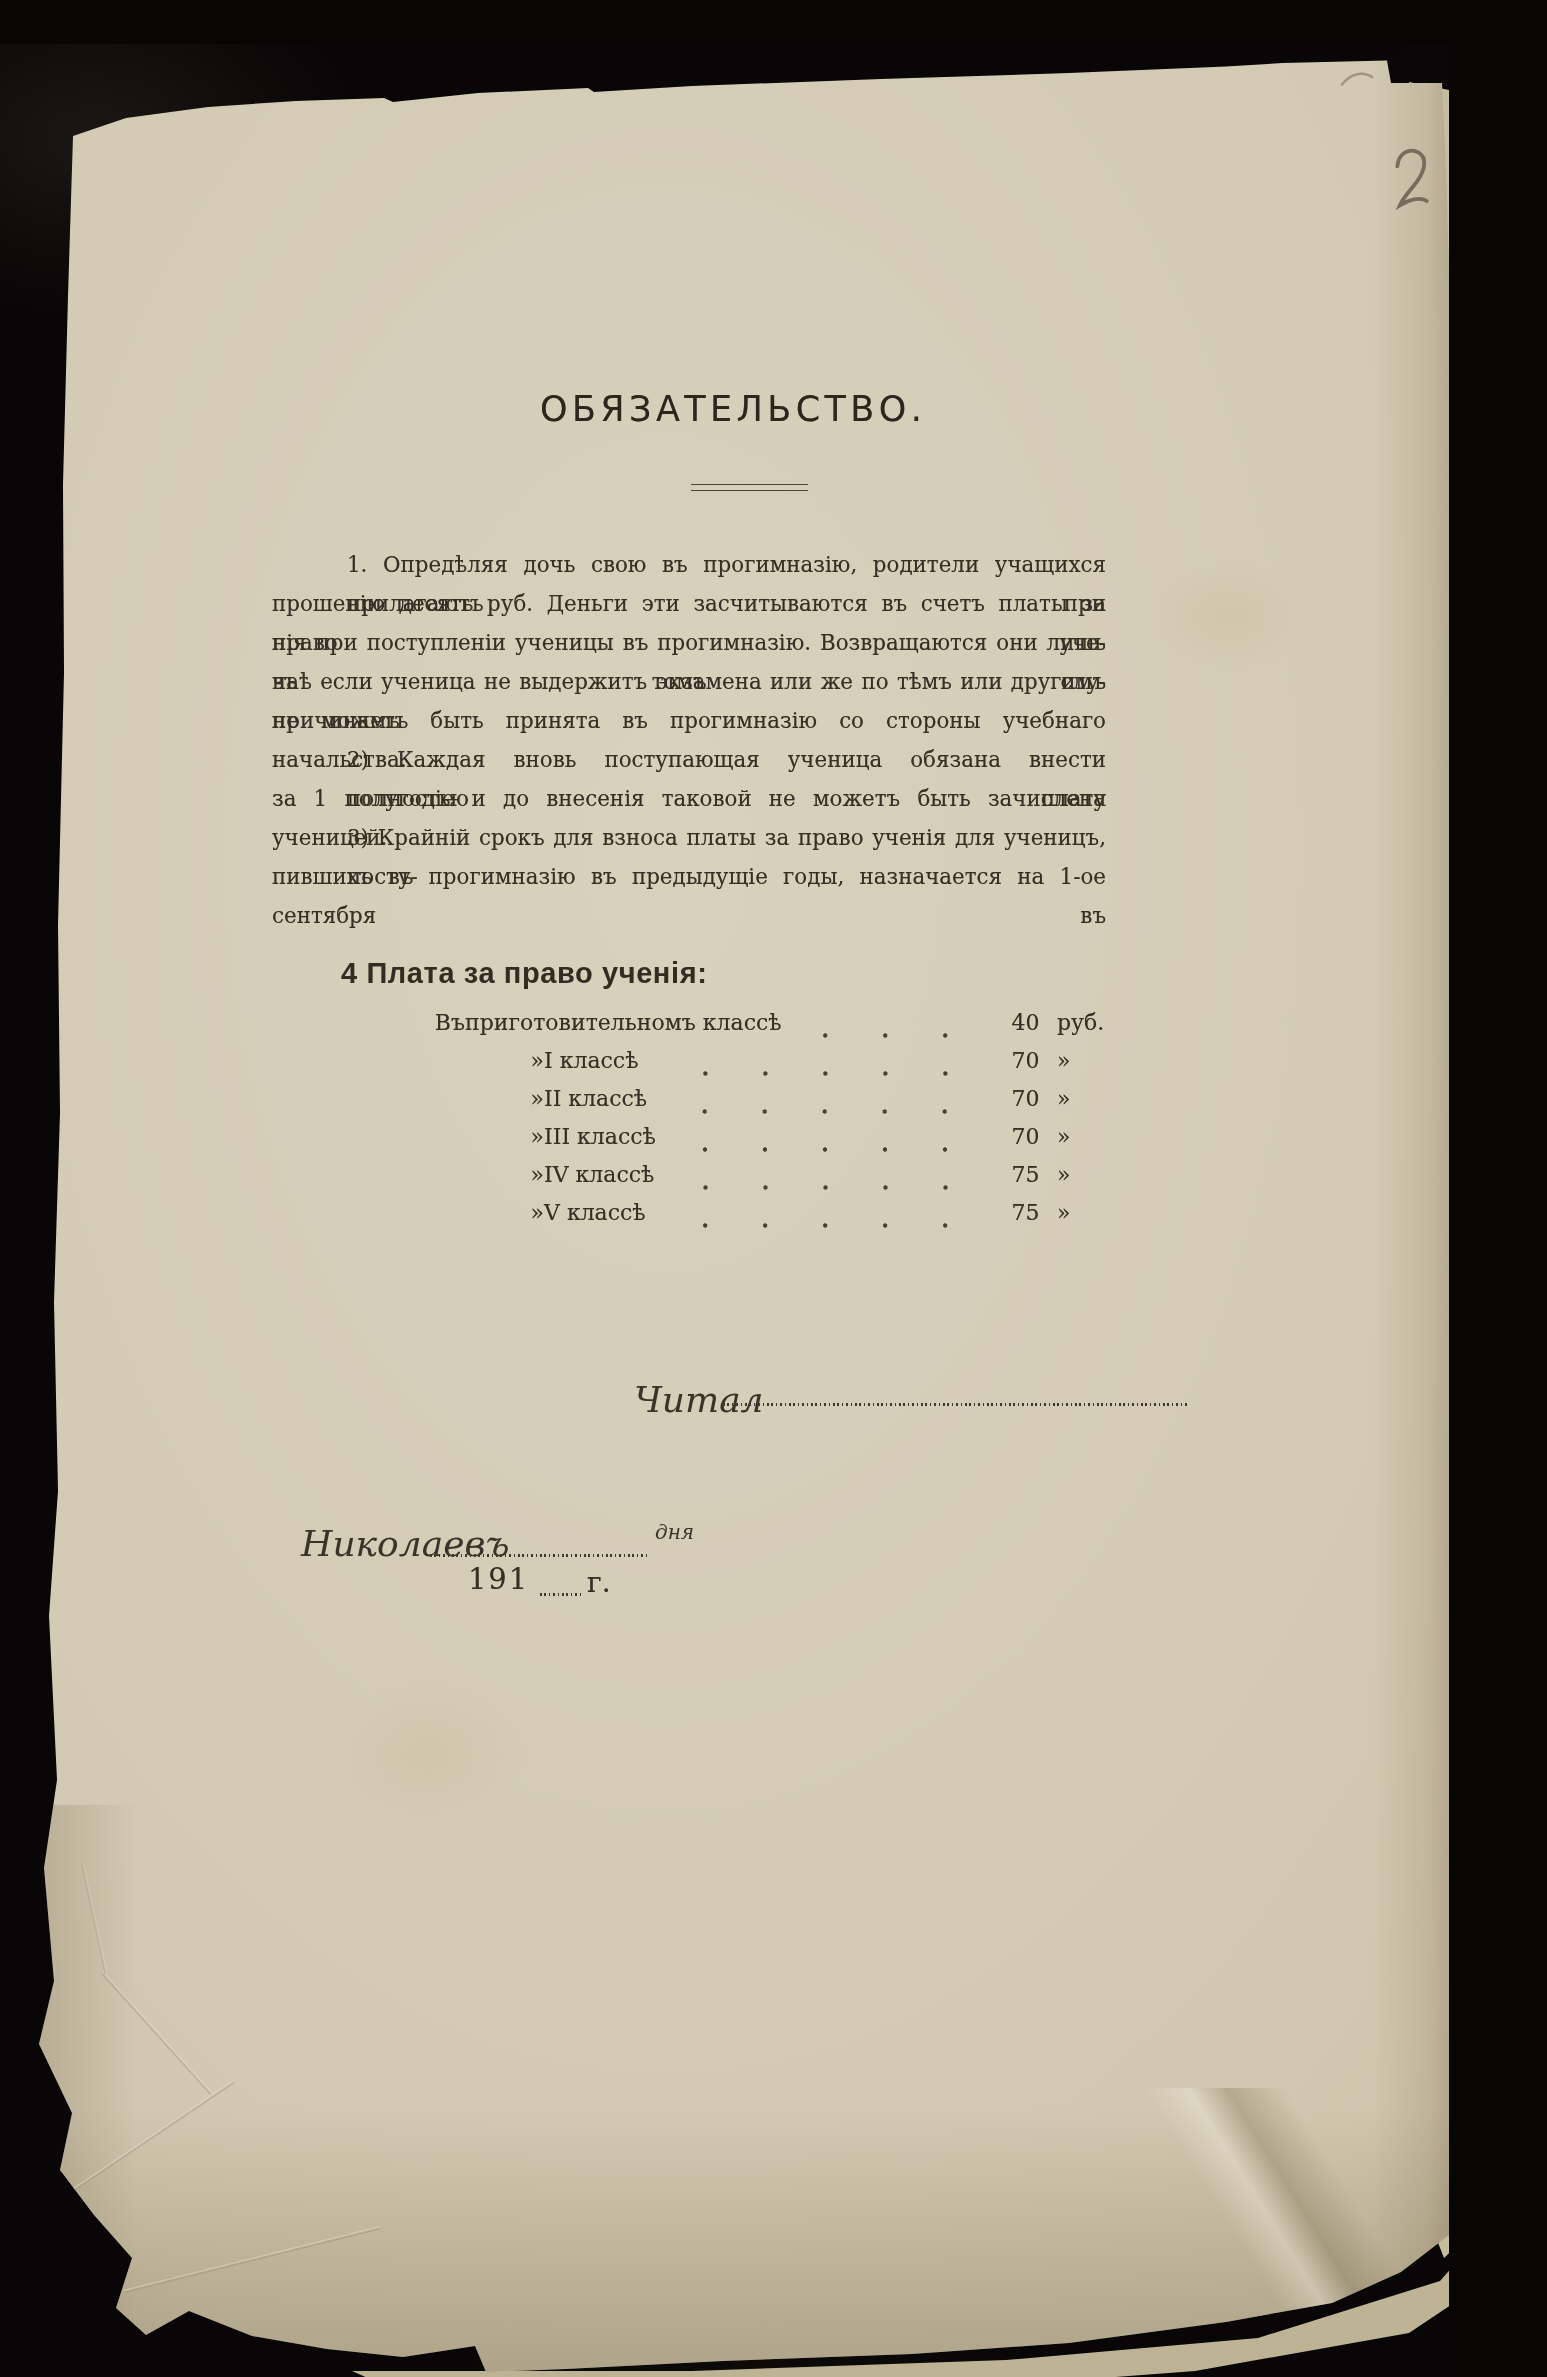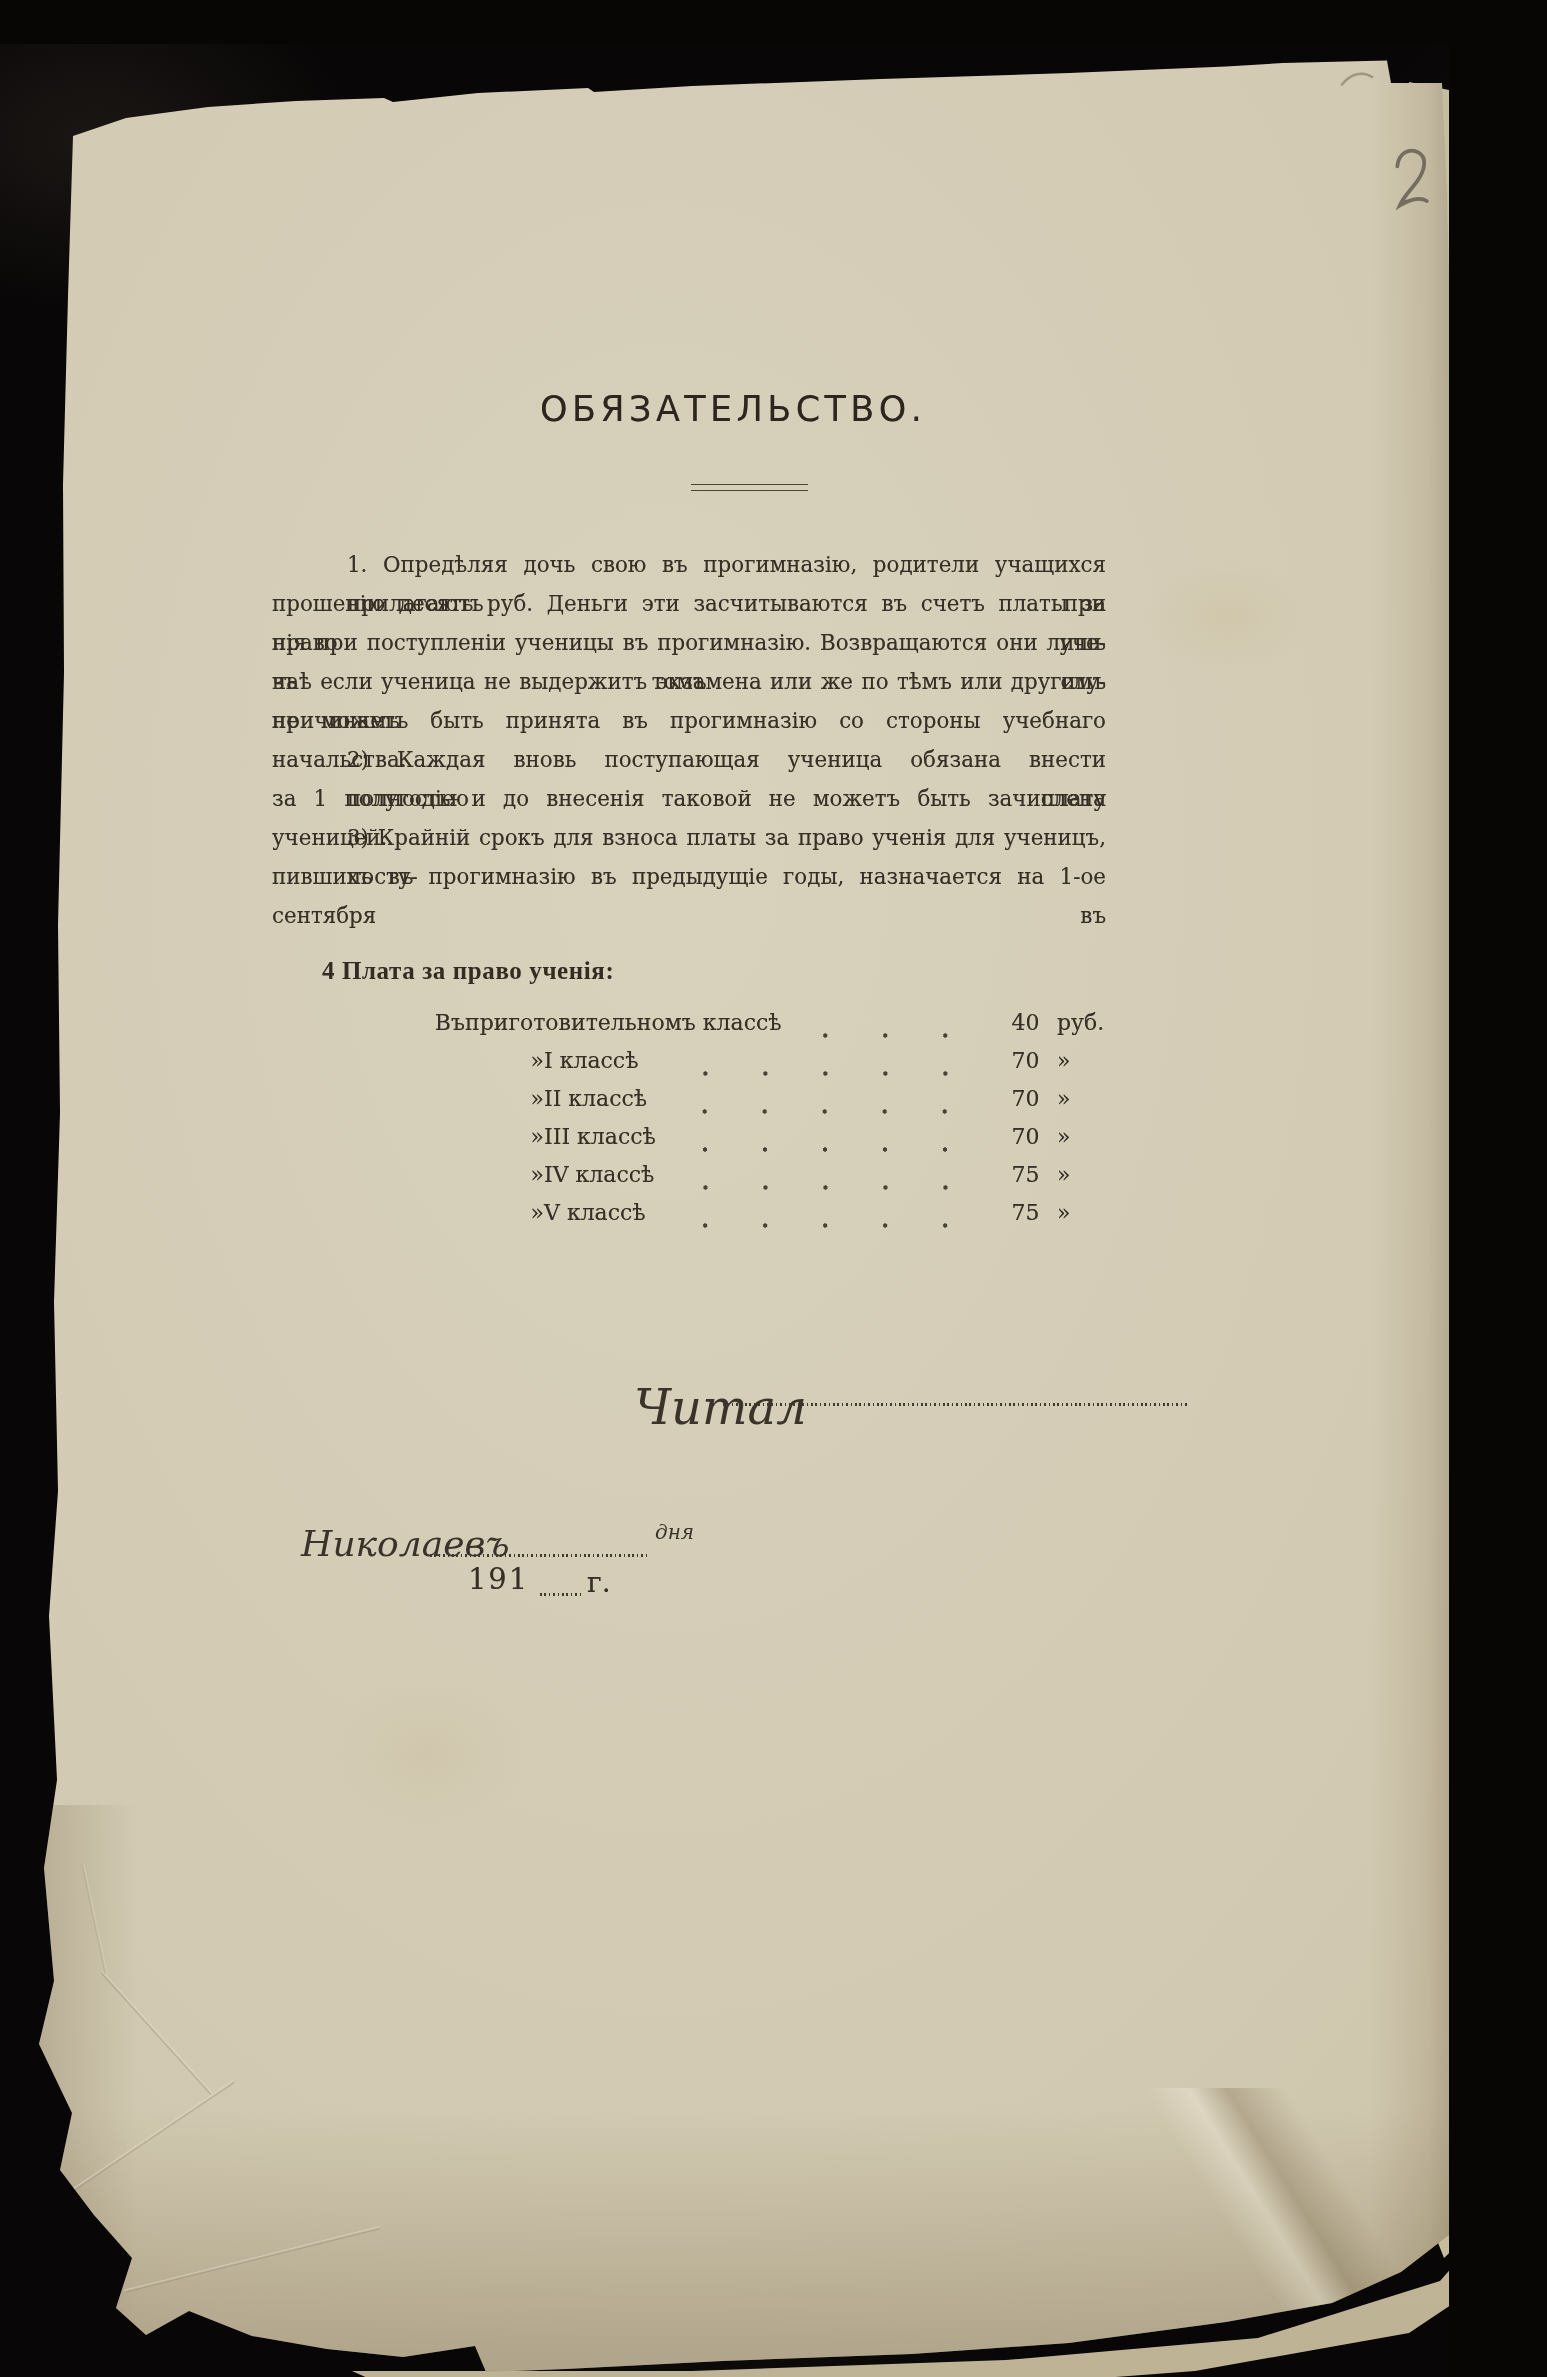--- a/index.html
+++ b/index.html
@@ -49,33 +49,33 @@
   
   .ink{color:#362f25;text-shadow:0 0 0.6px rgba(58,48,36,.45);}
   .doc-title{position:absolute;left:540px;top:345px;width:314px;text-align:center;
     font-family:"DejaVu Sans", sans-serif;font-size:35px;letter-spacing:4.4px;color:#2c261f;}
   .divider{position:absolute;left:691px;top:440px;width:117px;height:5px;
     border-top:1.9px solid #4c4335;border-bottom:1.3px solid #4c4335;}
   .bodytext{position:absolute;left:272px;top:501px;width:834px;font-size:21.4px;}
   .tline{height:39px;line-height:39px;text-align:justify;text-align-last:justify;white-space:normal;}
   .tline.first{padding-left:75px;}
   .tline.last{text-align-last:auto;}
-  .fees-head{position:absolute;left:322px;top:913px;font-family:Liberation Serif, serif;
-    font-weight:bold;font-size:25px;letter-spacing:0.6px;color:#332c22;}
+  .fees-head{position:absolute;left:341px;top:913px;font-family:Liberation Sans, sans-serif;
+    font-weight:bold;font-size:29px;letter-spacing:0.6px;color:#332c22;}
   .fees{position:absolute;left:434px;top:966px;width:695px;font-size:22px;}
   .fee-row{display:flex;align-items:baseline;height:38px;}
   .fee-row .pre{width:31px;text-align:right;}
   .fee-row.sub .pre{margin-left:74px;width:36px;}
   .leader{flex:1;height:7.5px;margin:0 11.3px;align-self:flex-end;margin-bottom:8.8px;
     background-image:radial-gradient(circle,#4a4136 2.1px,transparent 2.5px);
     background-size:60px 7.5px;background-repeat:repeat-x;background-position:right center;}
   .fee-row .val{width:53px;text-align:right;}
   .fee-row .unit{width:72px;padding-left:17.6px;}
   .script{font-style:italic;color:#3a332a;}
-  .read-label{position:absolute;left:634px;top:1335px;font-size:48px;}
+  .read-label{position:absolute;left:634px;top:1335px;font-size:36px;}
   .dotline{position:absolute;height:2.5px;background:repeating-linear-gradient(90deg,#40392d 0 1.5px,transparent 1.5px 4.4px);}
   .dl-read{left:723px;top:1359px;width:465px;}
   .city-label{position:absolute;left:301px;top:1479px;font-size:36px;}
   .dl-city{left:430px;top:1510px;width:219px;}
   .day-label{position:absolute;left:655px;top:1476px;font-size:20px;}
   .year-prefix{position:absolute;left:468px;top:1518px;font-size:29px;letter-spacing:1.9px;}
   .dl-year{left:540px;top:1549px;width:44px;}
   .year-suffix{position:absolute;left:587px;top:1522px;font-size:28px;}
   .pencil{position:absolute;}
 </style>

